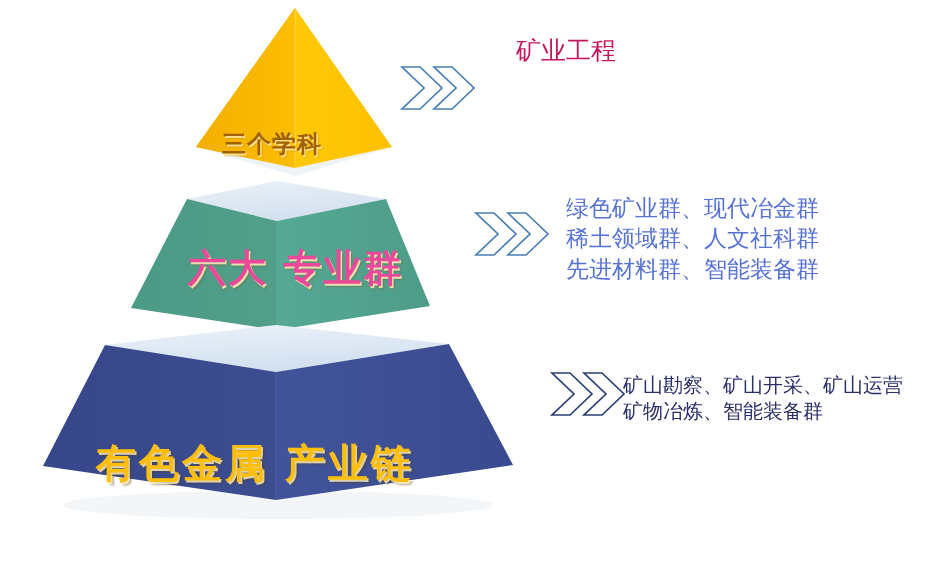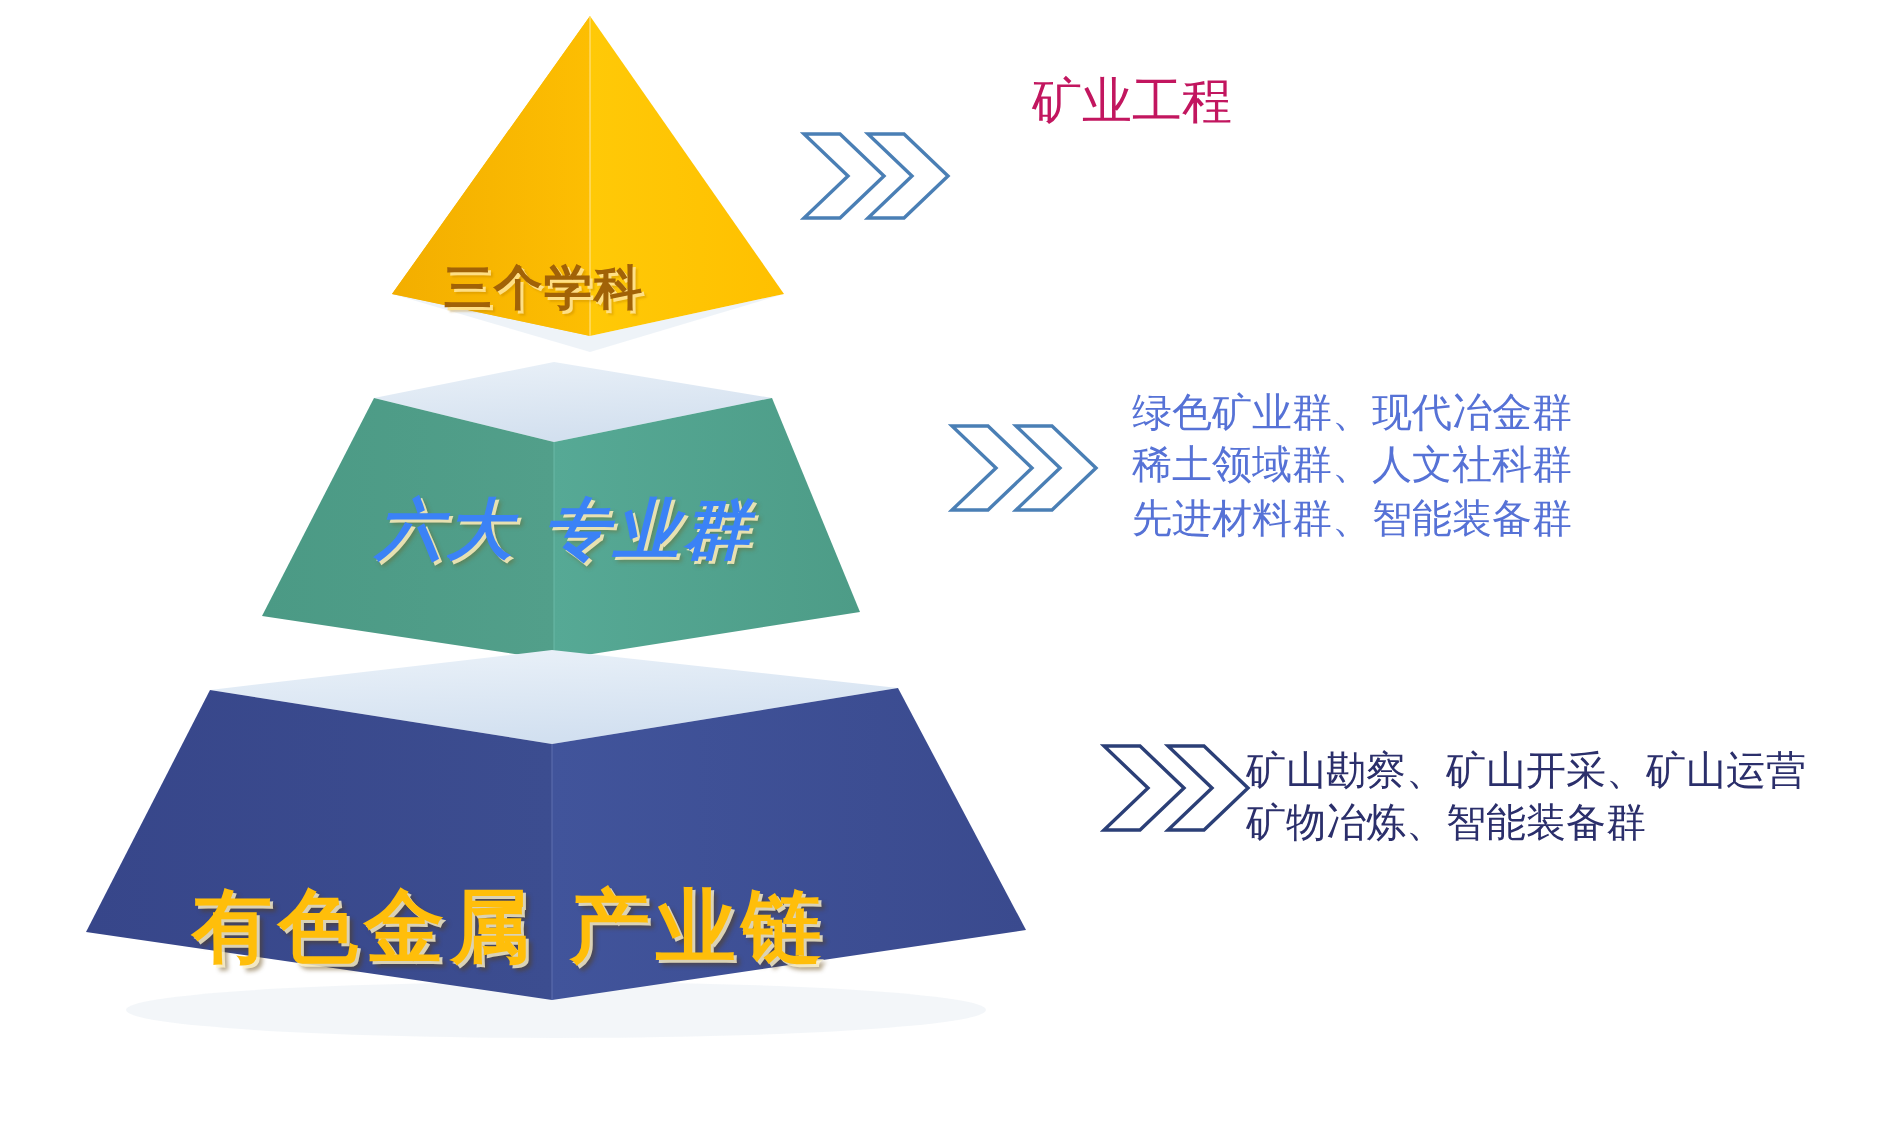--- a/index.html
+++ b/index.html
@@ -47,27 +47,26 @@
     color: #a16207;
     letter-spacing: 1px;
     text-shadow: 1.5px 1.5px 0 rgba(255,225,140,0.95),
                  2.5px 2.5px 1px rgba(180,120,0,0.30);
     margin-top: 44px;
   }
 
   #label-mid {
     left: 188px;
     top: 243px;
-    font-size: 33px;
+    font-size: 38px;
     font-weight: 700;
-    color: #3b82f6;
+    color: #ec4899;
     letter-spacing: 2px;
     text-shadow: 1.5px 1.5px 0 rgba(255,240,190,0.85),
                  2.5px 2.5px 2px rgba(120,80,0,0.35);
-    font-style: italic;
   }
 
   #label-bottom {
     left: 96px;
     top: 390px;
     font-size: 40px;
     font-weight: 700;
     color: #ffbe0a;
     letter-spacing: 3px;
     text-shadow: 1.5px 1.5px 0 rgba(255,245,205,0.8),
@@ -94,21 +93,21 @@
   #text-top {
     left: 516px;
     top: 34px;
     font-size: 25px;
     color: #c2165f;
   }
 
   #text-mid {
     left: 566px;
     top: 193px;
-    font-size: 20px;
+    font-size: 23px;
     color: #5672d6;
   }
 
   #text-bot {
     left: 623px;
     top: 372px;
     font-size: 20px;
     color: #2b2f6b;
   }
 

